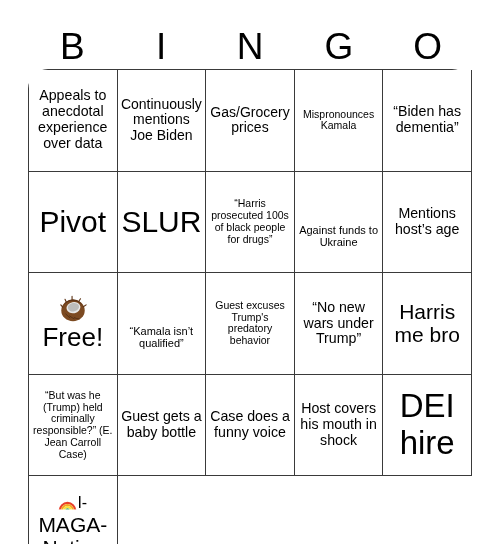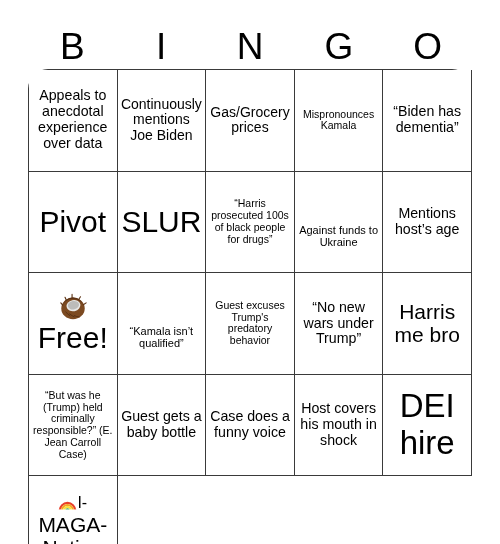--- a/index.html
+++ b/index.html
@@ -84,21 +84,21 @@
   .fs-xl .cell-text { font-size: 21px; }
   .fs-xxl .cell-text { font-size: 30px; }
   .fs-huge .cell-text { font-size: 33px; }
 
   .free-cell .emoji {
     font-size: 30px;
     line-height: 1;
     display: block;
     margin-bottom: -2px;
   }
-  .free-cell .cell-text { font-size: 30px; }
+  .free-cell .cell-text { font-size: 26px; }
 
   .rainbow-line {
     display: flex;
     align-items: center;
     justify-content: center;
     gap: 0px;
     line-height: 1.12;
   }
   .rainbow-line .emoji {
     font-size: 19px;

